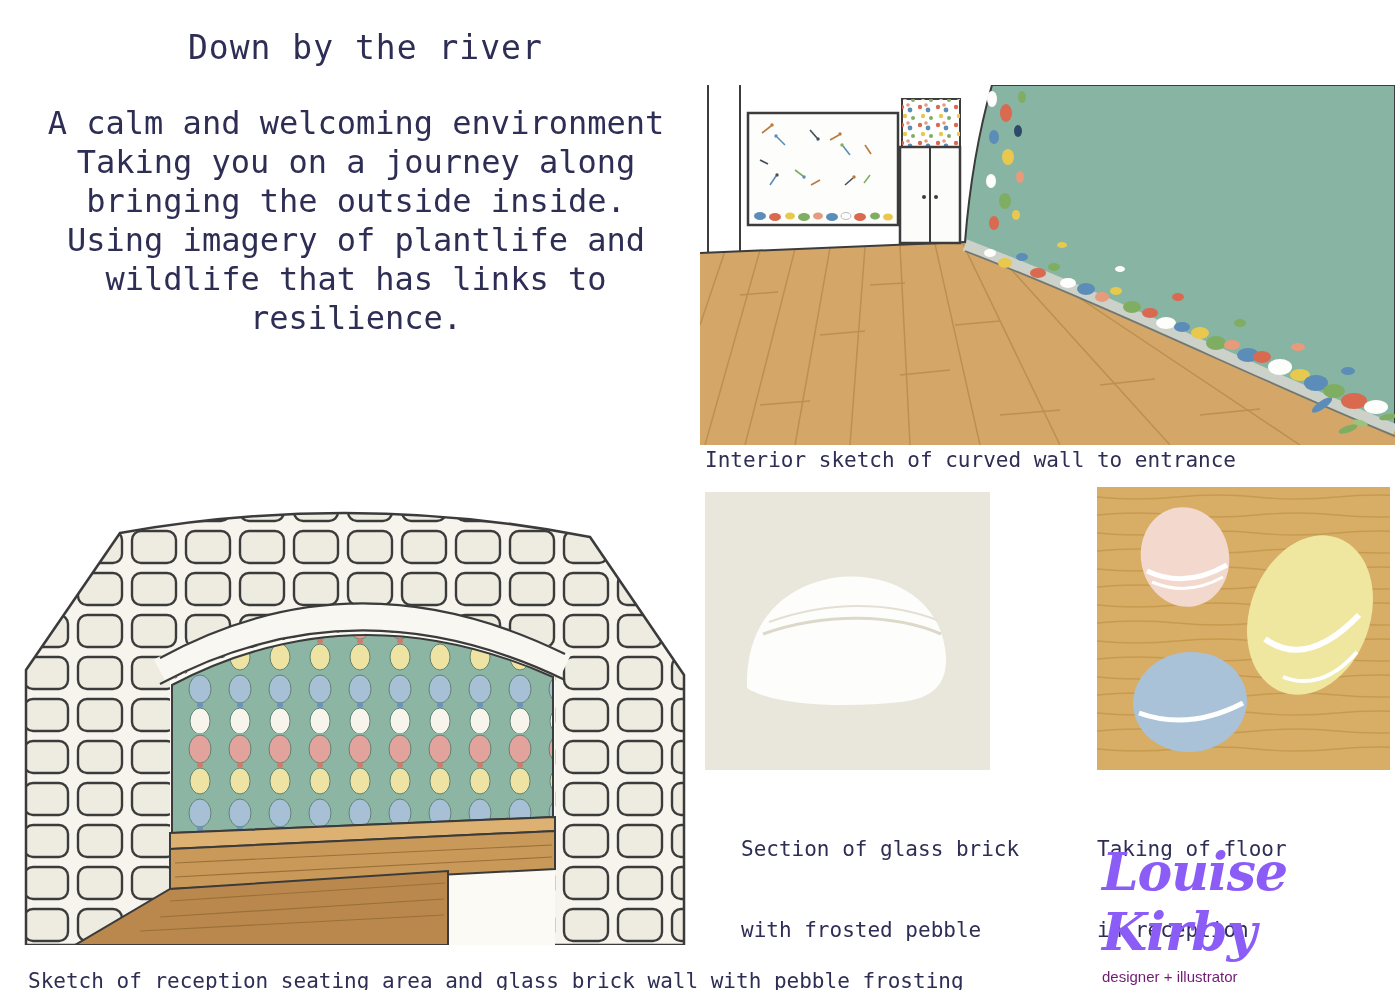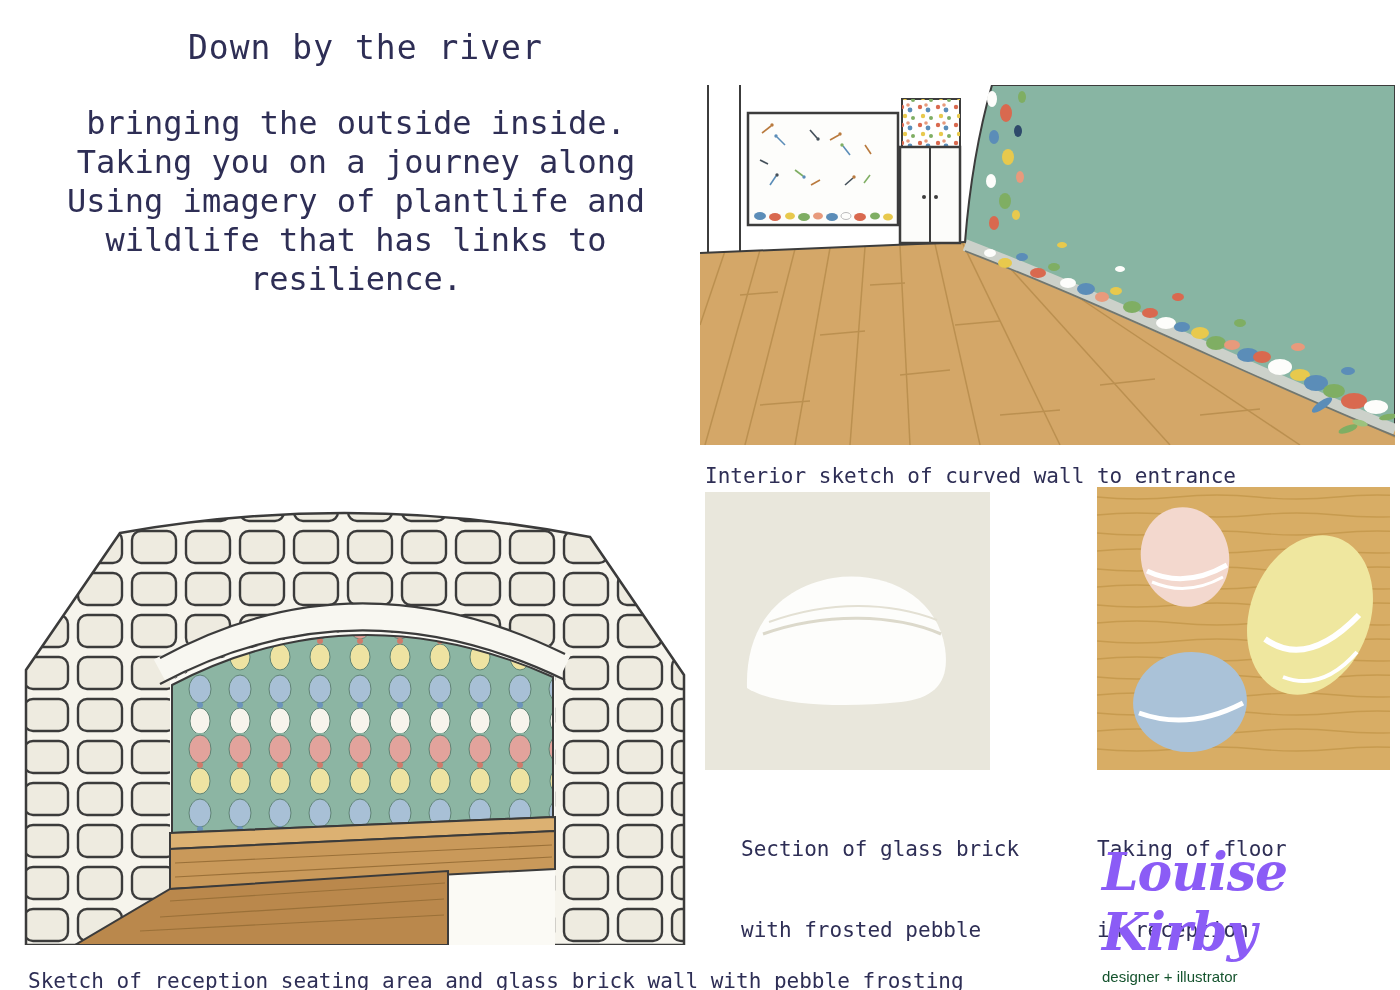--- a/index.html
+++ b/index.html
@@ -11,32 +11,33 @@
   .abs{position:absolute;}
   .title{font-size:33px;font-weight:normal;letter-spacing:1px;}
   .intro{width:684px;font-size:32px;line-height:39px;text-align:center;}
   .intro div{white-space:nowrap;}
   .caption{font-size:21px;line-height:27px;white-space:pre;}
   .logo-name{
     font-family:"DejaVu Serif","Liberation Serif",serif;
     font-style:italic;font-weight:bold;font-size:52px;line-height:60px;
     color:#8b5cf6;letter-spacing:-1px;
   }
-  .logo-tagline{font-family:"Liberation Sans",sans-serif;font-size:15px;color:#14532d;margin-top:6px;}
+  .logo-tagline{font-family:"Liberation Sans",sans-serif;font-size:15px;color:#701a75;margin-top:6px;}
   .logo-website{font-family:"Liberation Sans",sans-serif;font-size:15px;font-weight:bold;color:#c07a2e;margin-top:2px;}
   svg{display:block;}
 </style>
 </head>
 <body>
 
 <div class="abs title" style="left:188px;top:28px;">Down by the river</div>
 
 <div class="abs intro" style="left:14px;top:104px;">
+  <div>A calm and welcoming environment</div>
+  <div>Taking you on a journey along</div>
   <div>bringing the outside inside.</div>
-  <div>Taking you on a journey along</div>
   <div>Using imagery of plantlife and</div>
   <div>wildlife that has links to</div>
   <div>resilience.</div>
 </div>
 
 <div class="abs" style="left:700px;top:85px;">
 <svg width="695" height="360" viewBox="0 0 695 360">
   <defs>
     <clipPath id="floorClip">
       <path d="M0,168 L265,157 C420,217 560,287 695,342 L695,360 L0,360 Z"></path>
@@ -189,21 +190,21 @@
 
   <g>
     <ellipse cx="622" cy="320" rx="12" ry="4" fill="#5b8db8" transform="rotate(-35 622 320)"></ellipse>
     <ellipse cx="648" cy="344" rx="10" ry="3.5" fill="#7fae63" transform="rotate(-20 648 344)"></ellipse>
     <ellipse cx="660" cy="338" rx="8" ry="3" fill="#9cc27e" transform="rotate(15 660 338)"></ellipse>
     <ellipse cx="688" cy="332" rx="9" ry="3" fill="#7fae63" transform="rotate(-10 688 332)"></ellipse>
   </g>
 </svg>
 </div>
 
-<div class="abs caption" style="left:705px;top:447px;margin-top:16px;">Interior sketch of curved wall to entrance</div>
+<div class="abs caption" style="left:705px;top:447px;">Interior sketch of curved wall to entrance</div>
 
 <div class="abs" style="left:20px;top:485px;">
 <svg width="670" height="460" viewBox="0 0 670 460">
   <defs>
     <pattern id="bricks" patternUnits="userSpaceOnUse" width="54" height="42">
       <rect x="4" y="4" width="44" height="32" rx="9" fill="#eeebe0" stroke="#3b3b3b" stroke-width="2.4"></rect>
     </pattern>
     <pattern id="strands" patternUnits="userSpaceOnUse" width="40" height="124">
       <ellipse cx="20" cy="16" rx="11" ry="14" fill="#e2a39c" stroke="#5f8374" stroke-width="1"></ellipse>
       <ellipse cx="20" cy="48" rx="10" ry="13" fill="#eee3a2" stroke="#5f8374" stroke-width="1"></ellipse>

